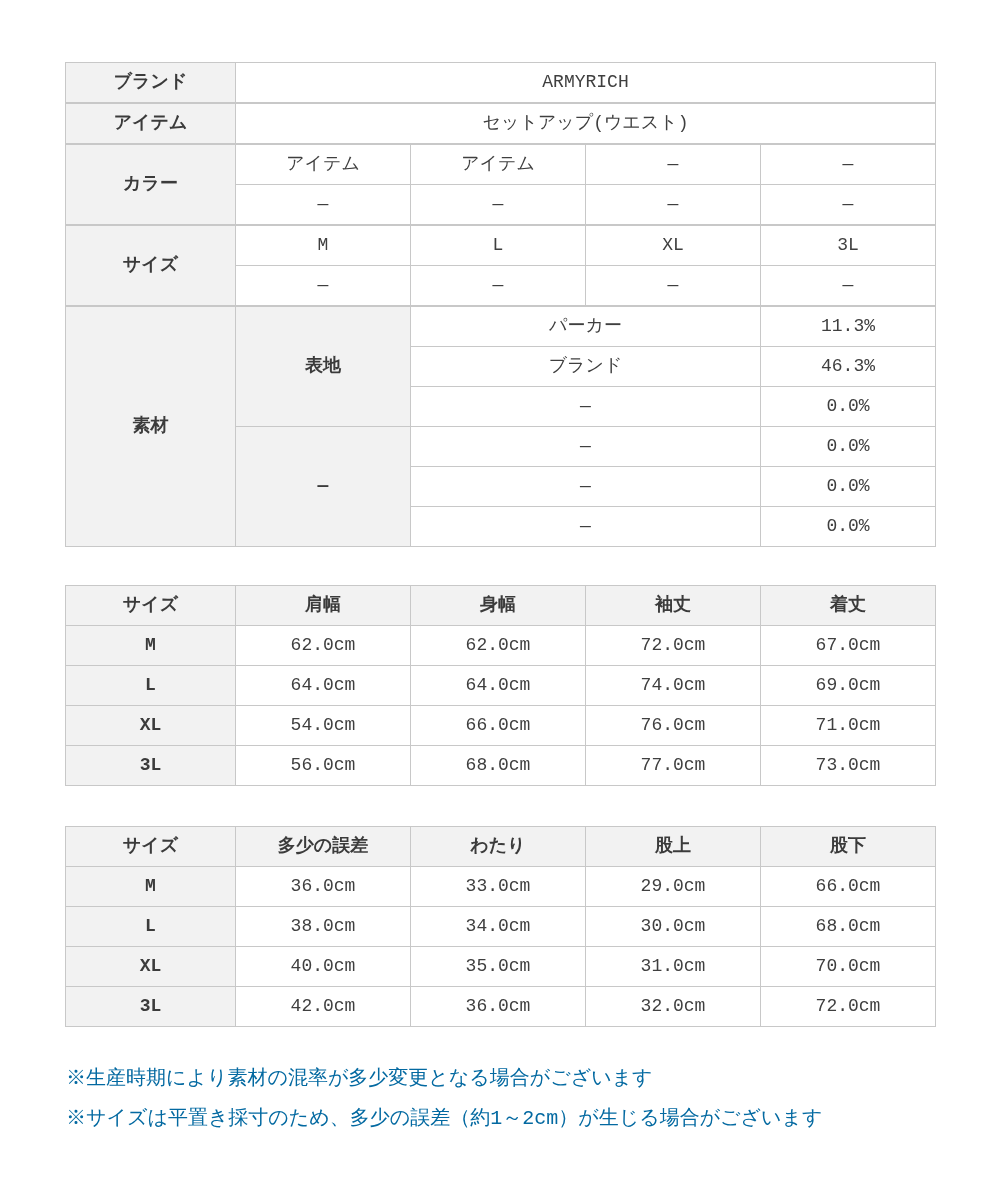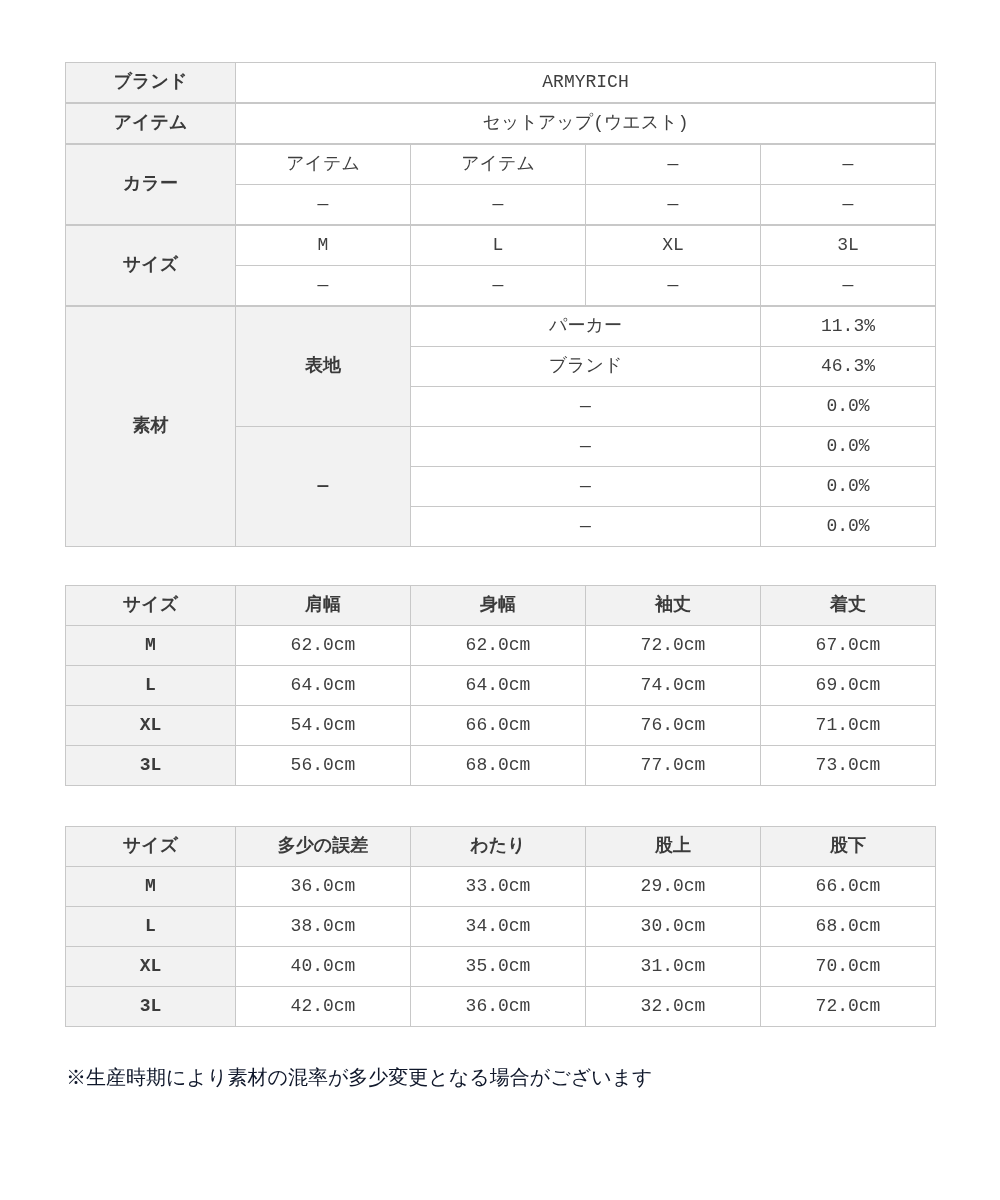--- a/index.html
+++ b/index.html
@@ -55,21 +55,21 @@
     border-top-width: 2px;
     margin-top: 8px;
   }
 
   .notes {
     margin: 32px 0 0 66px;
   }
   .note {
     font-size: 20px;
     line-height: 40px;
-    color: #0f172a;
+    color: #0369a1;
     white-space: nowrap;
   }
 </style>
 </head>
 <body>
 
 <div class="page">
 
   <table class="spec" id="product-table">
     <colgroup>
@@ -233,15 +233,16 @@
         <td>42.0cm</td>
         <td>36.0cm</td>
         <td>32.0cm</td>
         <td>72.0cm</td>
       </tr>
     </tbody>
   </table>
 
   <div class="notes">
     <div class="note">※生産時期により素材の混率が多少変更となる場合がございます</div>
+    <div class="note">※サイズは平置き採寸のため、多少の誤差（約1～2cm）が生じる場合がございます</div>
   </div>
 
 </div>
 
 </body></html>

